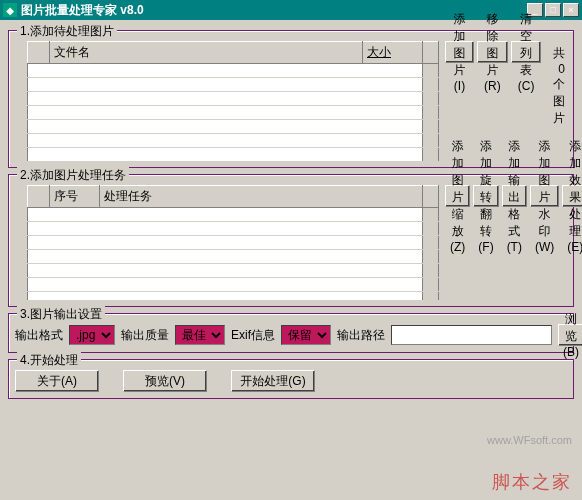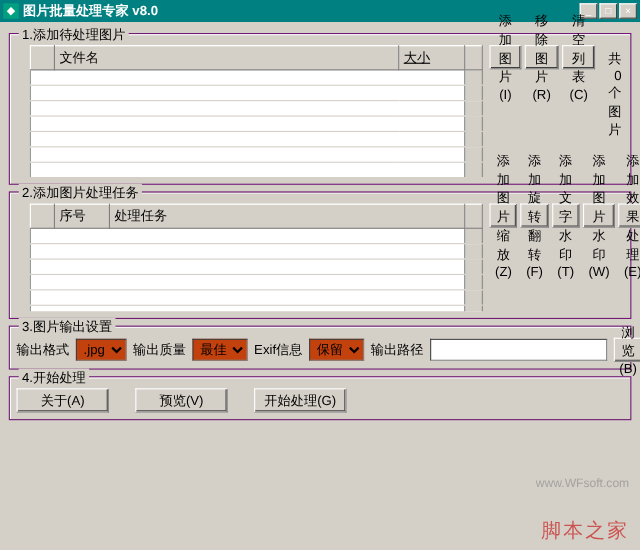--- a/index.html
+++ b/index.html
@@ -15,27 +15,27 @@
 .table-wrap { flex: 1; padding-left: 12px; }
 .data-table { width: 100%; border-collapse: collapse; background: #fff; border: 1px solid #808080; }
 .data-table th { background: #d4d0c8; border: 1px solid #808080; border-top: 1px solid #fff; border-left: 1px solid #fff; font-weight: normal; padding: 2px 4px; height: 18px; text-align: left; }
 .data-table th.col-sel { width: 22px; }
 .data-table th.col-size { width: 60px; text-decoration: underline; }
 .data-table th.col-scroll { width: 16px; }
 .data-table th.col-idx { width: 50px; }
 .data-table td { border-bottom: 1px solid #d4d0c8; height: 14px; padding: 0; }
 .data-table td.scrollcell { background: #d4d0c8; border-left: 1px solid #808080; }
 .table-scroll { height: 120px; overflow: hidden; }
-.table-scroll2 { height: 98px; overflow: hidden; }
+.table-scroll2 { height: 115px; overflow: hidden; }
 .btn-col { width: 122px; display: flex; flex-direction: row; gap: 3px; }
 .btn { background: #d4d0c8; border: 1px solid #808080; border-top-color: #fff; border-left-color: #fff; box-shadow: inset -1px -1px 0 #404040; padding: 3px 4px; text-align: center; cursor: pointer; font-size: 12px; height: 22px; display: flex; align-items: center; justify-content: center; }
 .count-label { text-align: right; margin-top: 4px; padding-right: 2px; }
 .output-row { display: flex; align-items: center; gap: 6px; flex-wrap: nowrap; }
 .output-row label { white-space: nowrap; }
-.sel { background: #c2410c; border: 1px solid #808080; border-top-color: #404040; border-left-color: #404040; font-size: 12px; padding: 1px 2px; height: 20px; }
+.sel { background: #be185d; border: 1px solid #808080; border-top-color: #404040; border-left-color: #404040; font-size: 12px; padding: 1px 2px; height: 20px; }
 .inp { background: #fff; border: 1px solid #808080; border-top-color: #404040; border-left-color: #404040; font-size: 12px; padding: 2px; height: 20px; }
 .start-row { display: flex; gap: 24px; }
 .start-row .btn { width: 84px; }
 .watermark { position: absolute; right: 10px; bottom: 6px; text-align: right; pointer-events: none; }
 .watermark .zh { color: rgba(200,0,0,0.6); font-size: 18px; font-family: Liberation Sans, sans-serif; letter-spacing: 2px; margin-top: 24px; }
 .watermark .url { color: rgba(150,150,150,0.8); font-size: 11px; font-family: Arial; }
 </style>
 </head>
 <body>
 
@@ -177,21 +177,21 @@
                   <td></td>
                   <td class="scrollcell"></td>
                 </tr>
             </tbody>
           </table>
         </div>
       </div>
       <div class="btn-col">
         <div class="btn">添加 图片缩放(Z)</div>
         <div class="btn">添加 旋转翻转(F)</div>
-        <div class="btn">添加 文字水印(T)</div>
+        <div class="btn">添加 输出格式(T)</div>
         <div class="btn">添加 图片水印(W)</div>
         <div class="btn">添加 效果处理(E)</div>
       </div>
     </div>
   </div>
 
   <div class="groupbox">
     <span class="groupbox-legend">3.图片输出设置</span>
     <div class="output-row">
       <label>输出格式</label>

